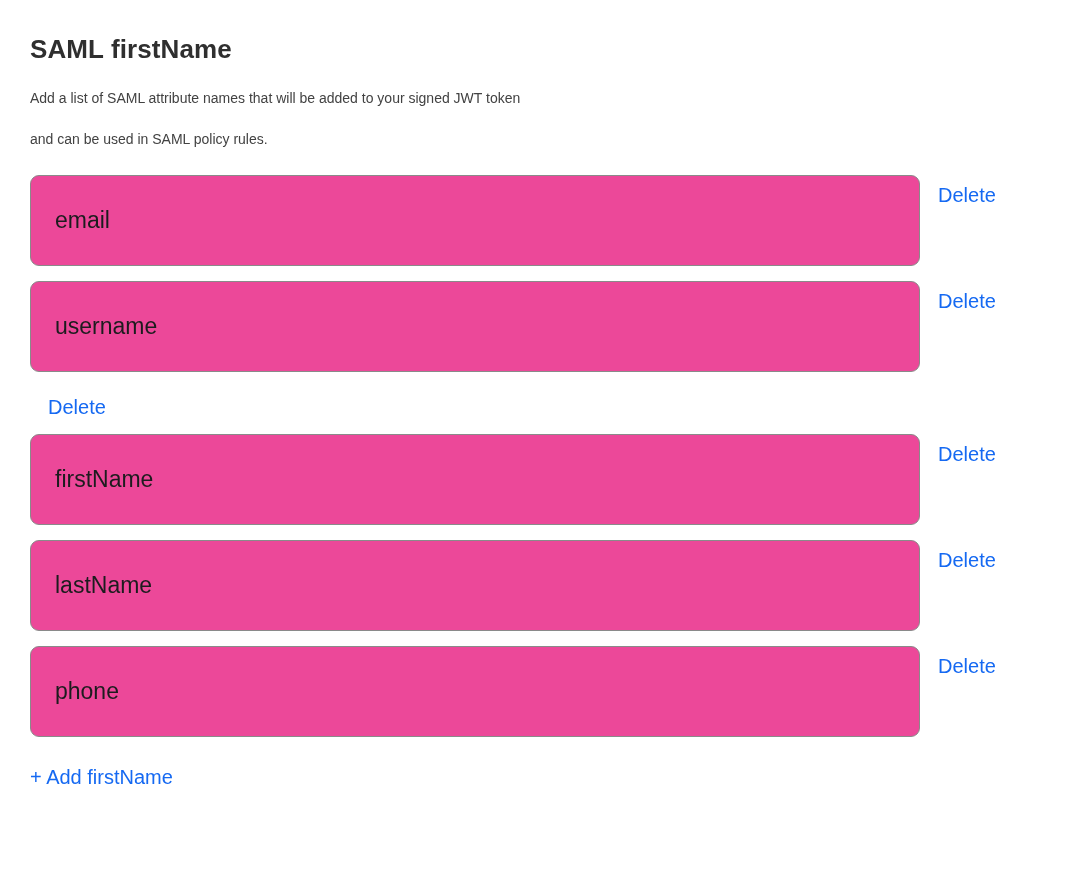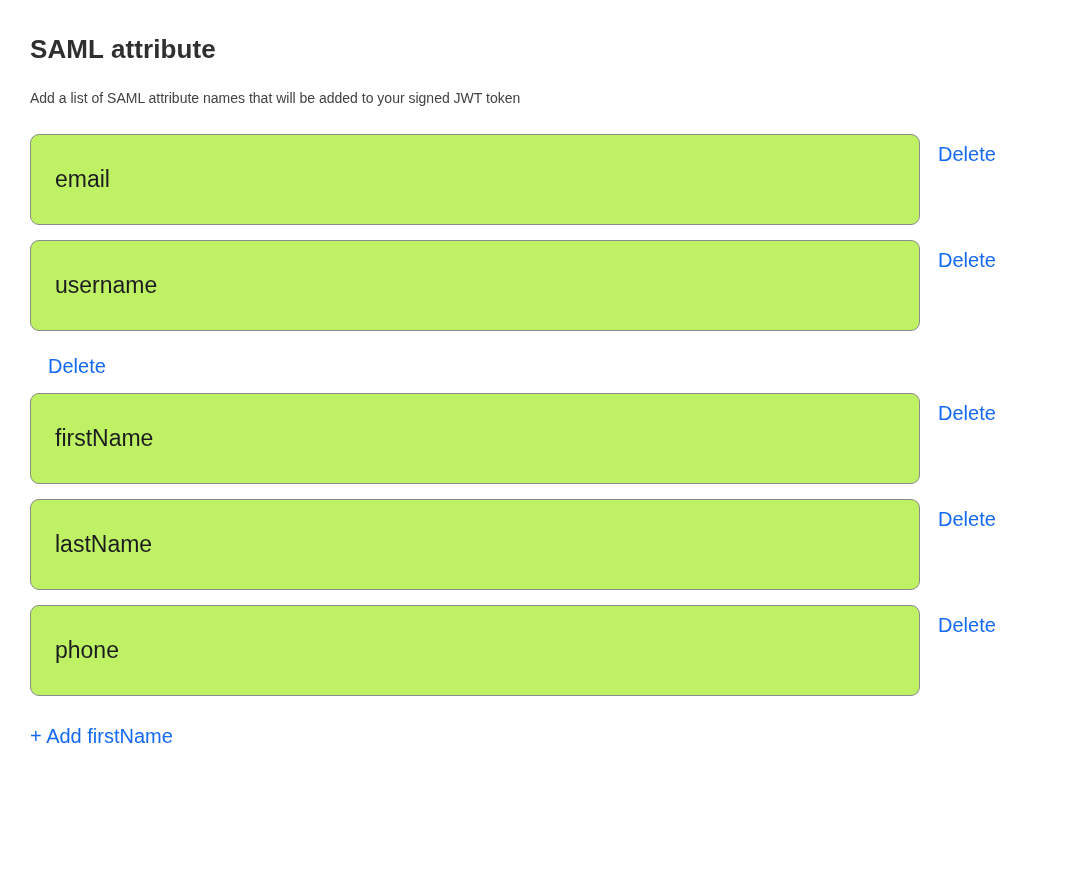--- a/index.html
+++ b/index.html
@@ -41,21 +41,21 @@
   }
   .attr-input {
     width: 890px;
     height: 91px;
     border: 1px solid #8a8a8a;
     border-radius: 9px;
     padding: 0 24px;
     font-family: "Liberation Sans", sans-serif;
     font-size: 23px;
     color: #1c1c1e;
-    background: #bef264;
+    background: #ec4899;
     outline: none;
   }
   .link {
     color: #1569f2;
     text-underline-offset: 4px;
     text-decoration-thickness: 1.5px;
     cursor: pointer;
     font-size: 20px;
     line-height: 1.2;
   }
@@ -67,24 +67,25 @@
   .add-link {
     display: inline-block;
     margin-top: 13px;
   }
 </style>
 </head>
 <body>
 
 <div class="page">
 
-  <h2 class="section-title">SAML attribute</h2>
+  <h2 class="section-title">SAML firstName</h2>
 
   <div class="section-desc">
     <div>Add a list of SAML attribute names that will be added to your signed JWT token</div>
+    <div>and can be used in SAML policy rules.</div>
   </div>
 
   <div class="rows">
 
     <div class="attr-row">
       <input type="text" class="attr-input" value="email" style="">
       <a class="link delete-link">Delete</a>
     </div>
 
     <div class="attr-row">

